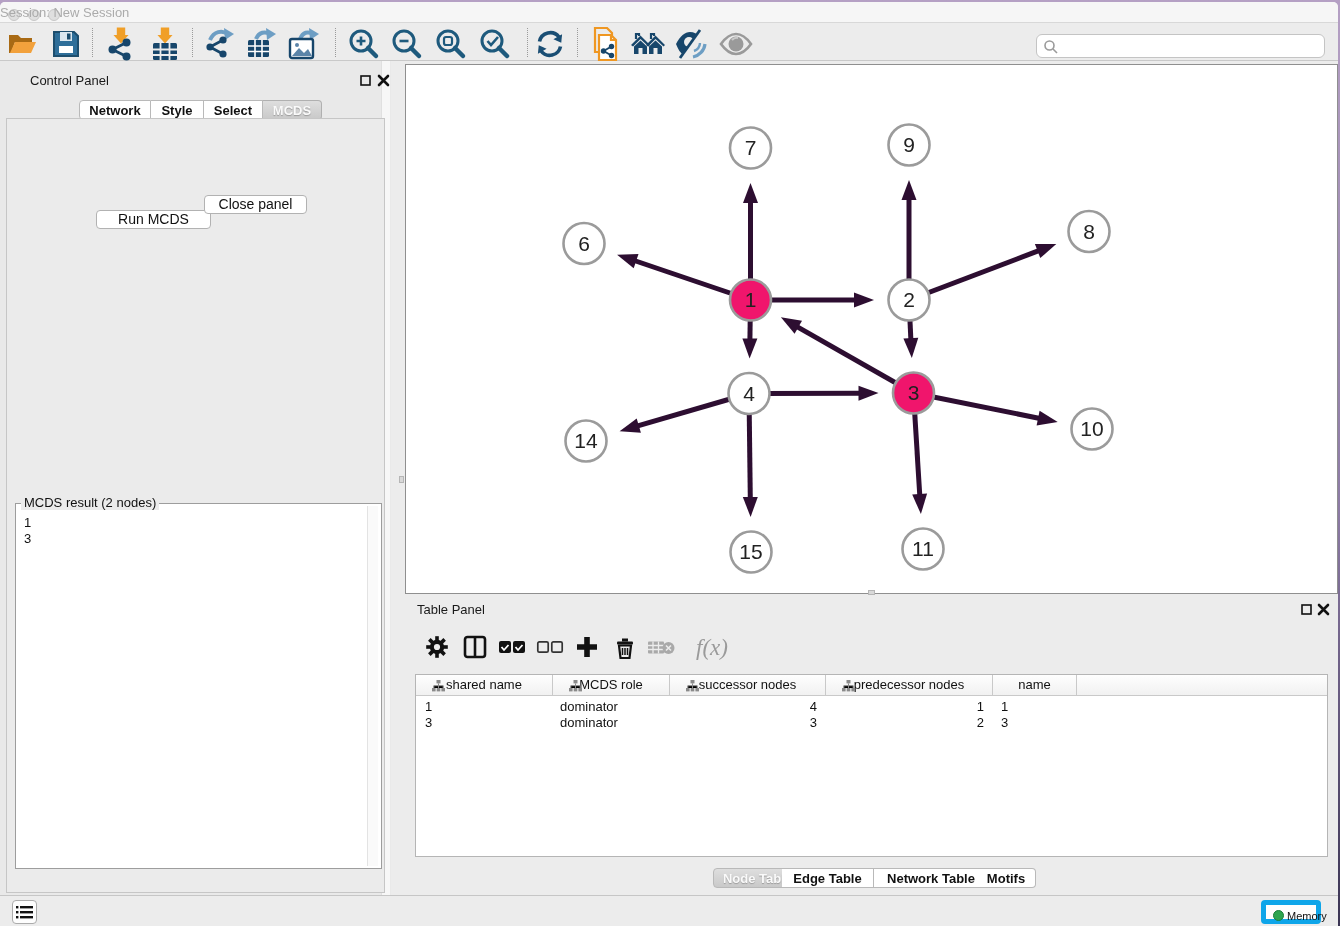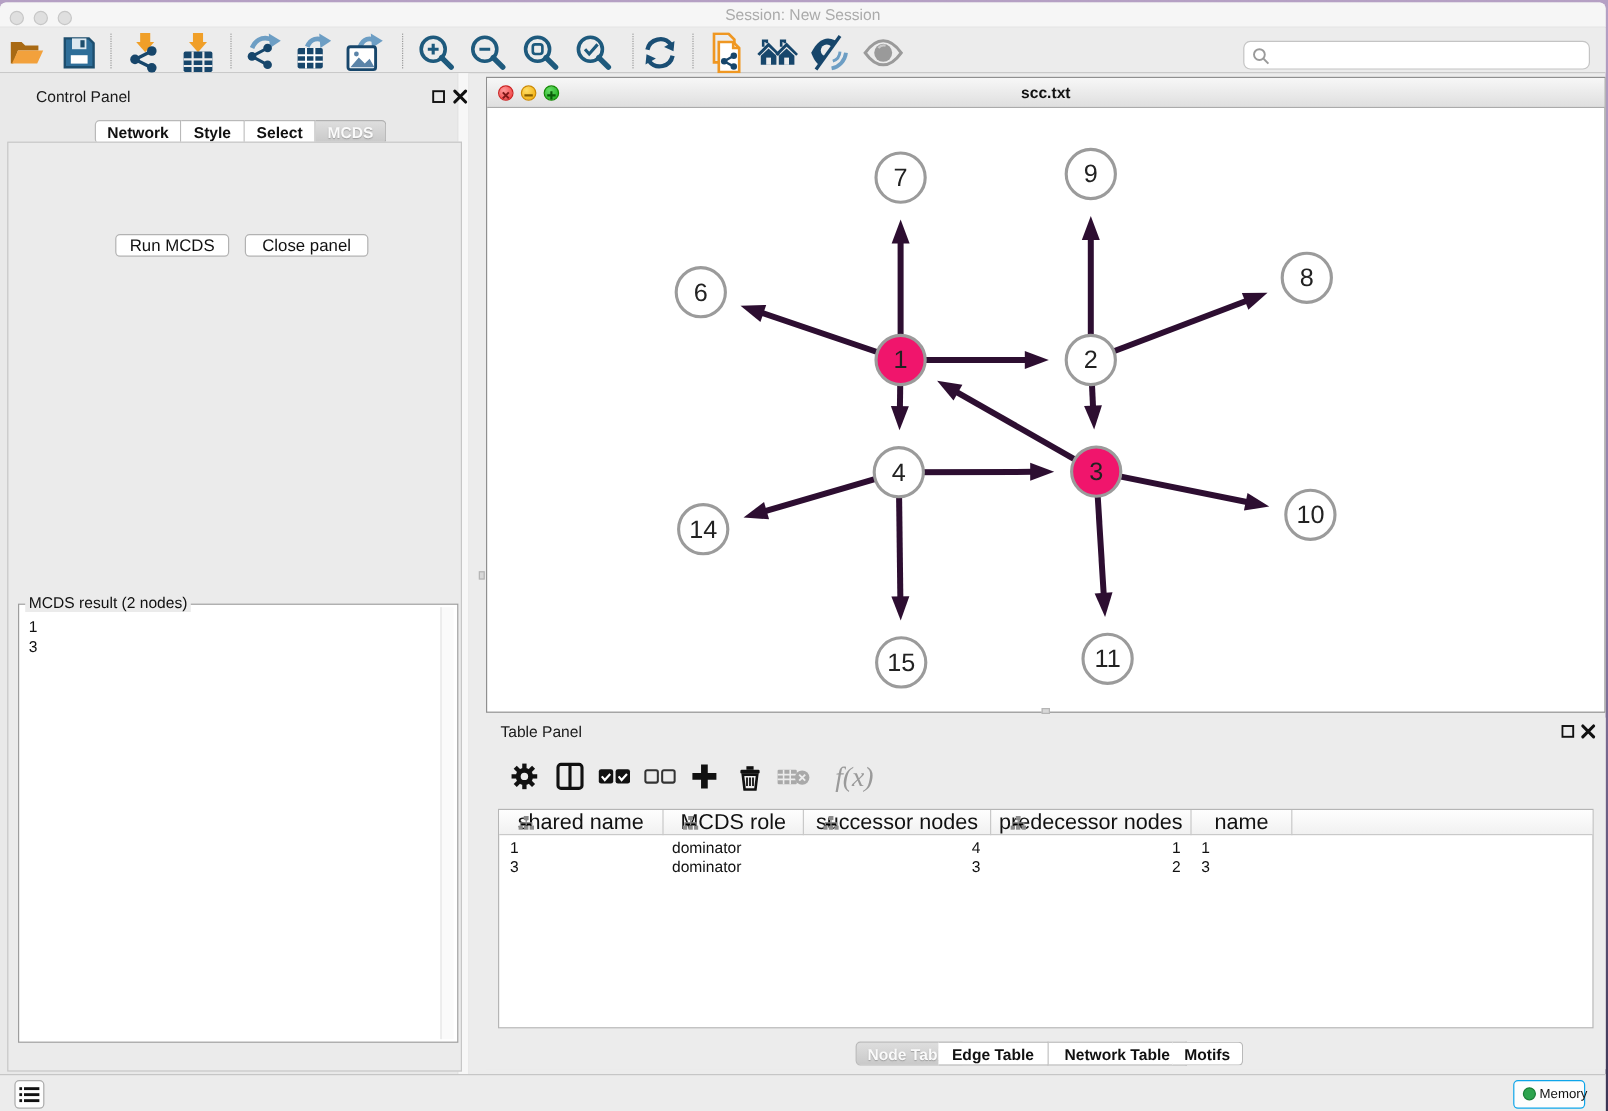--- a/index.html
+++ b/index.html
@@ -1,19 +1,19 @@
 <!DOCTYPE html>
 <html><head><meta charset="utf-8"><style>
 *{margin:0;padding:0;box-sizing:border-box;}
 html,body{width:1340px;height:926px;overflow:hidden;}
 body{font-family:"Liberation Sans",sans-serif;background:linear-gradient(180deg,#b5a0c4 0%,#8d7ba5 55%,#3a3453 100%);position:relative;}
 .win{position:absolute;left:0;top:2px;width:1338px;height:924px;background:#ececec;border-radius:5px 5px 0 0;}
 .titlebar{position:absolute;left:0;top:0;width:100%;height:21px;background:#f6f6f6;border-bottom:1px solid #d8d8d8;border-radius:5px 5px 0 0;}
 .tl{position:absolute;top:6.5px;width:12px;height:12px;border-radius:50%;background:#dfdfdf;border:1px solid #c7c7c7;}
-.title{position:absolute;top:3px;left:0;width:100%;text-align:center;font-size:13px;color:#ababab;}
+.title{position:absolute;top:3px;left:0;width:100%;font-size:13px;color:#ababab;}
 .toolbar{position:absolute;left:0;top:21px;width:100%;height:38px;background:#ececec;border-bottom:1px solid #c9c9c9;}
 .sep{position:absolute;top:5px;height:29px;width:1px;border-left:1px dotted #9a9a9a;}
 .ticon{position:absolute;top:4px;width:34px;height:34px;}
 .search{position:absolute;right:13px;top:11px;width:289px;height:24px;background:#fff;border:1px solid #c4c4c4;border-radius:6px;}
 .cpanel{position:absolute;left:0;top:59px;width:391px;height:834px;background:#e9e9e9;}
 .cphead{position:absolute;left:30px;top:12px;font-size:13px;color:#1a1a1a;}
 .tabs{position:absolute;left:79px;top:39px;height:20px;font-size:13px;font-weight:700;color:#111;}
 .tab{position:absolute;top:0;height:20px;background:#fff;border:1px solid #b9b9b9;text-align:center;line-height:19px;}
 .tabsel{background:linear-gradient(180deg,#dedede,#c9c9c9);color:#fafafa;text-shadow:0 1px 1px #9a9a9a;border-color:#b0b0b0;}
 .cpbody{position:absolute;left:6px;top:57px;width:379px;height:775px;border:1px solid #c6c6c6;background:#ebebeb;}
@@ -24,28 +24,28 @@
 .legend{position:absolute;left:14px;top:376px;background:#ebebeb;padding:0 3px;font-size:13px;color:#111;}
 .fsscroll{position:absolute;right:3px;top:2px;width:11px;height:360px;background:#fafafa;border-left:1px solid #e3e3e3;}
 .netwin{position:absolute;left:405px;top:62px;width:933px;height:530px;border:1px solid #8f8f8f;background:#fff;}
 .nettitle{position:absolute;left:0;top:0;width:100%;height:25px;background:linear-gradient(180deg,#f7f7f7,#dfdfdf);border-bottom:1px solid #ababab;}
 .mtl{position:absolute;top:5.5px;width:13px;height:13px;border-radius:50%;}
 .nettext{position:absolute;top:5px;width:100%;text-align:center;font-size:13px;font-weight:700;color:#111;}
 .tpanel{position:absolute;left:405px;top:596px;width:933px;height:293px;background:#ececec;}
 .tphead{position:absolute;left:12px;top:4px;font-size:13px;color:#1a1a1a;}
 .tptool{position:absolute;left:10px;top:29px;width:913px;height:40px;}
 .ttable{position:absolute;left:10px;top:76px;width:913px;height:183px;background:#fff;border:1px solid #b5b5b5;}
-.thead{position:absolute;left:0;top:0;width:100%;height:21px;background:linear-gradient(180deg,#fefefe,#f1f1f1);border-bottom:1px solid #c9c9c9;font-size:18px;color:#111;}
+.thead{position:absolute;left:0;top:0;width:100%;height:21px;background:linear-gradient(180deg,#fefefe,#f1f1f1);border-bottom:1px solid #c9c9c9;font-size:13px;color:#111;}
 .thcell{position:absolute;top:0;height:21px;border-right:1px solid #c9c9c9;text-align:center;line-height:20px;}
 .trow{position:absolute;font-size:13px;color:#111;height:16px;line-height:16px;}
 .btabs{position:absolute;left:288px;top:270px;height:20px;font-size:13px;font-weight:700;color:#111;}
 .btab{position:absolute;top:0;height:20px;background:#fff;border:1px solid #b9b9b9;text-align:center;line-height:19px;}
 .statusbar{position:absolute;left:0;top:893px;width:1338px;height:33px;background:#ececec;border-top:1px solid #c6c6c6;}
 .sbtn{position:absolute;top:4px;width:25px;height:24px;background:#fdfdfd;border:1px solid #ababab;border-radius:4px;}
-.membtn{position:absolute;right:17px;top:4px;width:60px;height:24px;background:#fdfdfd;border:1px solid #0ea5e9;border-radius:4px;font-size:11px;color:#111;line-height:22px;}
+.membtn{position:absolute;right:17px;top:4px;width:60px;height:24px;background:#fdfdfd;border:5px solid #0ea5e9;border-radius:4px;font-size:11px;color:#111;line-height:22px;}
 </style></head><body>
 <div class="win">
  <div class="titlebar">
   <div class="tl" style="left:8px;"></div>
       <div class="tl" style="left:28px;"></div>
       <div class="tl" style="left:48px;"></div>
   <div class="title">Session: New Session</div>
  </div>
  <div class="toolbar">
   <div class="sep" style="left:92px;"></div>
@@ -175,42 +175,30 @@
   <svg style="position:absolute;left:377px;top:13px;" width="13" height="13" viewBox="0 0 13 13">
         <path d="M2 2l9 9M11 2l-9 9" stroke="#111" stroke-width="2.6" stroke-linecap="round"></path>
       </svg>
   <div class="tabs">
    <div class="tab" style="left:0;width:72px;border-radius:4px 0 0 4px;">Network</div>
    <div class="tab" style="left:72px;width:53px;border-left:none;">Style</div>
    <div class="tab" style="left:125px;width:59px;border-left:none;">Select</div>
    <div class="tab tabsel" style="left:184px;width:59px;border-left:none;border-radius:0 4px 4px 0;">MCDS</div>
   </div>
   <div class="cpbody">
-   <div class="btn" style="left:89px;width:95px;">Run MCDS</div>
+   <div class="btn" style="left:89px;width:115px;margin-top:15px;">Run MCDS</div>
    <div class="btn" style="left:197px;width:103px;">Close panel</div>
    <div class="fieldset">
     <div style="position:absolute;left:8px;top:11px;font-size:13px;color:#111;line-height:16px;">1<br>3</div>
     <div class="fsscroll"></div>
    </div>
    <div class="legend">MCDS result (2 nodes)</div>
   </div>
  </div>
  <div class="netwin">
-  <div class="nettitle">
-   <div class="mtl" style="left:9px;background:radial-gradient(circle at 35% 30%,#f99,#e33);border:1px solid #c22;"><svg width="11" height="11" viewBox="0 0 11 11">
-            <path d="M3 3l5 5M8 3l-5 5" stroke="#801818" stroke-width="1.7"></path>
-          </svg></div>
-   <div class="mtl" style="left:28px;background:radial-gradient(circle at 35% 30%,#fd6,#f0a800);border:1px solid #c80;"><svg width="11" height="11" viewBox="0 0 11 11">
-            <path d="M2 5.5h7" stroke="#855c00" stroke-width="1.8"></path>
-          </svg></div>
-   <div class="mtl" style="left:47px;background:radial-gradient(circle at 35% 30%,#6d6,#18a818);border:1px solid #180;"><svg width="11" height="11" viewBox="0 0 11 11">
-            <path d="M2 5.5h7M5.5 2v7" stroke="#0a5c0a" stroke-width="1.8"></path>
-          </svg></div>
-   <div class="nettext">scc.txt</div>
-  </div>
 <svg width="933" height="503" viewBox="405 88 933 503" style="position:absolute;left:-1px;top:25px;" font-family="'Liberation Sans',sans-serif">
         <line x1="750.5" y1="298.0" x2="750.5" y2="199.0" stroke="#2d0e31" stroke-width="5"></line>
         <polygon points="750.5,181.0 758.0,201.0 743.0,201.0" fill="#2d0e31"></polygon>
         <line x1="750.5" y1="298.0" x2="634.2" y2="258.5" stroke="#2d0e31" stroke-width="5"></line>
         <polygon points="617.1,252.7 638.5,252.1 633.7,266.3" fill="#2d0e31"></polygon>
         <line x1="750.5" y1="298.0" x2="856.0" y2="298.0" stroke="#2d0e31" stroke-width="5"></line>
         <polygon points="874.0,298.0 854.0,305.5 854.0,290.5" fill="#2d0e31"></polygon>
         <line x1="750.5" y1="298.0" x2="749.9" y2="338.5" stroke="#2d0e31" stroke-width="5"></line>
         <polygon points="749.6,356.5 742.4,336.4 757.4,336.6" fill="#2d0e31"></polygon>
         <line x1="909.0" y1="298.0" x2="909.0" y2="196.0" stroke="#2d0e31" stroke-width="5"></line>

